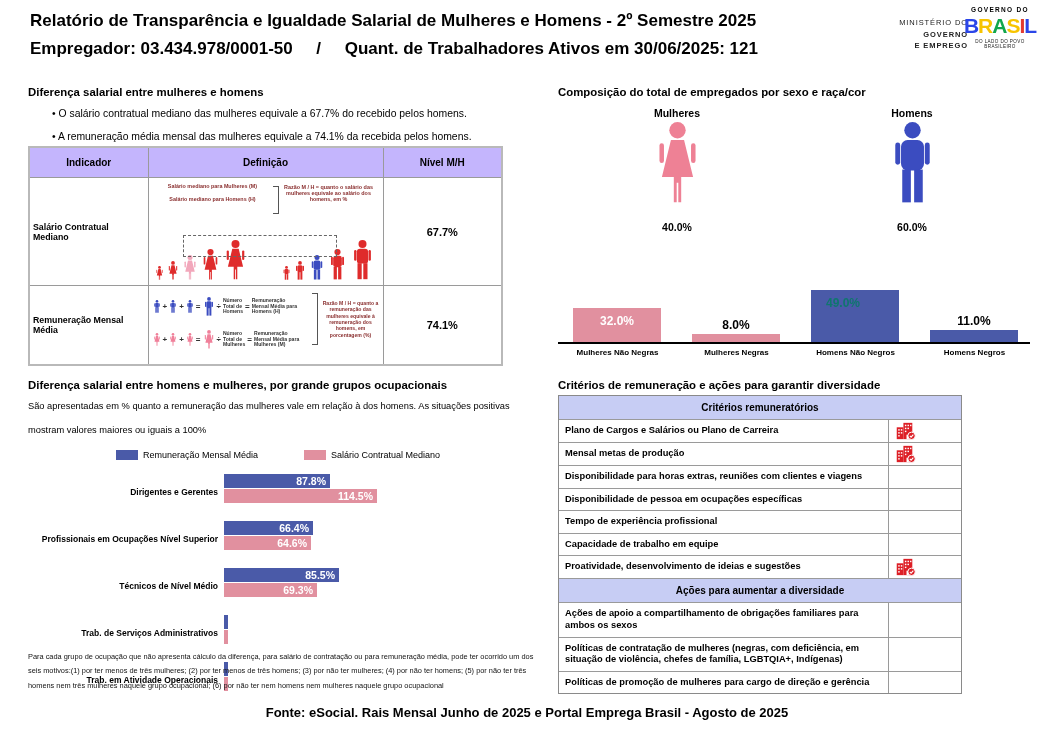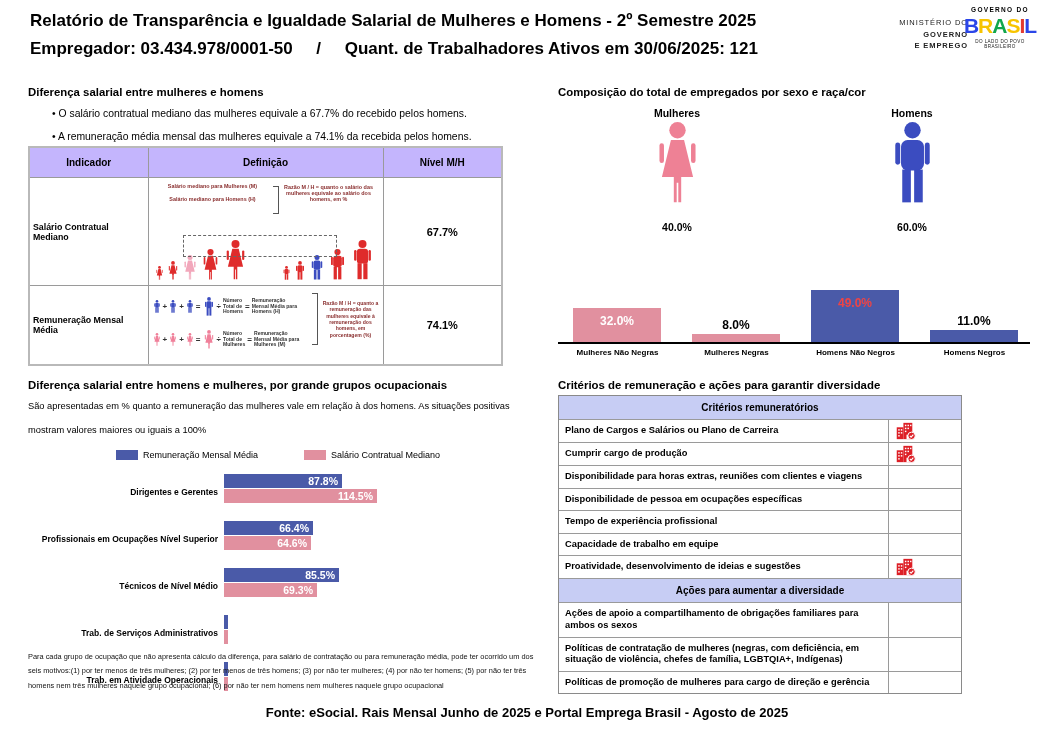--- a/index.html
+++ b/index.html
@@ -331,21 +331,21 @@
     </svg></div>
   <div class="comp-pct" style="left:852px;top:221px;">60.0%</div>
   <div id="comp-chart">
       <div class="cbar" style="left: 15px; top: 24px; width: 88px; height: 34px; background: rgb(225, 144, 159);"></div>
       <div class="cbar-label" style="left: 15px; top: 30px; color: rgb(255, 255, 255);">32.0%</div>
       <div class="cbar-cat" style="left: 0px;">Mulheres Não Negras</div>
       <div class="cbar" style="left: 134px; top: 50px; width: 88px; height: 8px; background: rgb(225, 144, 159);"></div>
       <div class="cbar-label" style="left: 134px; top: 34px; color: rgb(0, 0, 0);">8.0%</div>
       <div class="cbar-cat" style="left: 119px;">Mulheres Negras</div>
       <div class="cbar" style="left: 253px; top: 6px; width: 88px; height: 52px; background: rgb(74, 90, 168);"></div>
-      <div class="cbar-label" style="left: 253px; top: 12px; color: #ef4444;">49.0%</div>
+      <div class="cbar-label" style="left: 241px; top: 12px; color: #0f766e;">49.0%</div>
       <div class="cbar-cat" style="left: 238px;">Homens Não Negros</div>
       <div class="cbar" style="left: 372px; top: 46px; width: 88px; height: 12px; background: rgb(74, 90, 168);"></div>
       <div class="cbar-label" style="left: 372px; top: 30px; color: rgb(0, 0, 0);">11.0%</div>
       <div class="cbar-cat" style="left: 357px;">Homens Negros</div>
       <div class="comp-baseline"></div>
     </div>
 
   <div class="sec-title" style="left:28px;top:379px;">Diferença salarial entre homens e mulheres, por grande grupos ocupacionais</div>
   <div class="occ-sub" style="top:401px;">São apresentadas em % quanto a remuneração das mulheres vale em relação à dos homens. As situações positivas</div>
   <div class="occ-sub" style="top:425px;">mostram valores maiores ou iguais a 100%</div>
@@ -354,21 +354,21 @@
       <span class="leg-swatch" id="leg-swatch-0" style="background: rgb(74, 90, 168);"></span>
       <span>Remuneração Mensal Média</span>
     </div>
     <div class="leg-item">
       <span class="leg-swatch" id="leg-swatch-1" style="background: rgb(225, 144, 159);"></span>
       <span>Salário Contratual Mediano</span>
     </div>
   </div>
   <div id="occ-chart">
       <div class="occ-cat" style="top: 1px;">Dirigentes e Gerentes</div>
-      <div class="obar" style="top: 2px; width: 118px; background: rgb(74, 90, 168);">87.8%</div>
+      <div class="obar" style="top: 2px; width: 106px; background: rgb(74, 90, 168);">87.8%</div>
       <div class="obar" style="top: 17px; width: 153px; background: rgb(225, 144, 159);">114.5%</div>
       <div class="occ-cat" style="top: 48px;">Profissionais em Ocupações Nível Superior</div>
       <div class="obar" style="top: 49px; width: 89px; background: rgb(74, 90, 168);">66.4%</div>
       <div class="obar" style="top: 64px; width: 87px; background: rgb(225, 144, 159);">64.6%</div>
       <div class="occ-cat" style="top: 95px;">Técnicos de Nível Médio</div>
       <div class="obar" style="top: 96px; width: 115px; background: rgb(74, 90, 168);">85.5%</div>
       <div class="obar" style="top: 111px; width: 93px; background: rgb(225, 144, 159);">69.3%</div>
       <div class="occ-cat" style="top: 142px;">Trab. de Serviços Administrativos</div>
       <div class="obar" style="top: 143px; width: 1.5px; background: rgb(74, 90, 168);"></div>
       <div class="obar" style="top: 158px; width: 1.5px; background: rgb(225, 144, 159);"></div>
@@ -398,21 +398,21 @@
     <rect x="12" y="7.5" width="2" height="2" fill="#fff"></rect>
             <rect x="15.5" y="7.5" width="2" height="2" fill="#fff"></rect>
     <rect x="12" y="11.5" width="2" height="2" fill="#fff"></rect>
     <rect x="14.2" y="17" width="3.6" height="6" fill="#fff"></rect>
     <circle cx="21" cy="18.5" r="5" fill="#DD1F26" stroke="#fff" stroke-width="1.3"></circle>
     <path d="M18.7 18.7 l1.7 1.7 l3 -3.4" stroke="#fff" stroke-width="1.5" fill="none"></path>
   </svg>
         </div>
       </div>
       <div class="crit-row">
-        <div class="crit-label">Cumprir cargo de produção</div>
+        <div class="crit-label">Mensal metas de produção</div>
         <div class="crit-icon">
           <svg viewBox="0 0 27 24" width="20" height="18">
     <rect x="1" y="7" width="9" height="16" fill="#DD1F26"></rect>
     <rect x="10" y="1" width="12" height="22" fill="#DD1F26"></rect>
     <rect x="3" y="9.5" width="2" height="2" fill="#fff"></rect>
             <rect x="6.5" y="9.5" width="2" height="2" fill="#fff"></rect>
     <rect x="3" y="13.5" width="2" height="2" fill="#fff"></rect>
             <rect x="6.5" y="13.5" width="2" height="2" fill="#fff"></rect>
     <rect x="3" y="17.5" width="2" height="2" fill="#fff"></rect>
     <rect x="12" y="3.5" width="2" height="2" fill="#fff"></rect>

